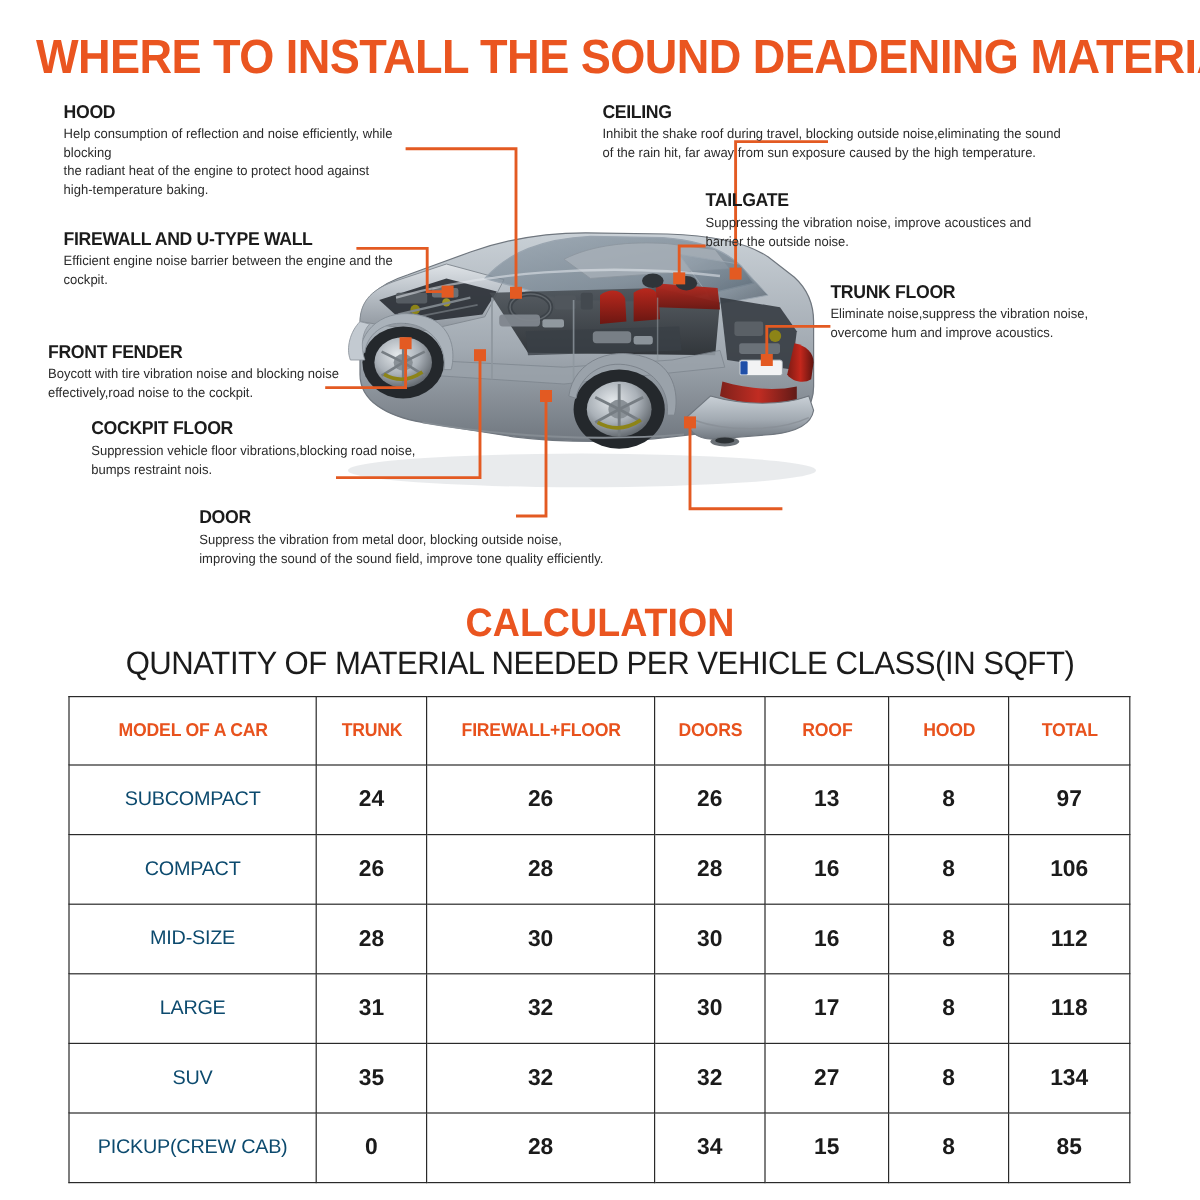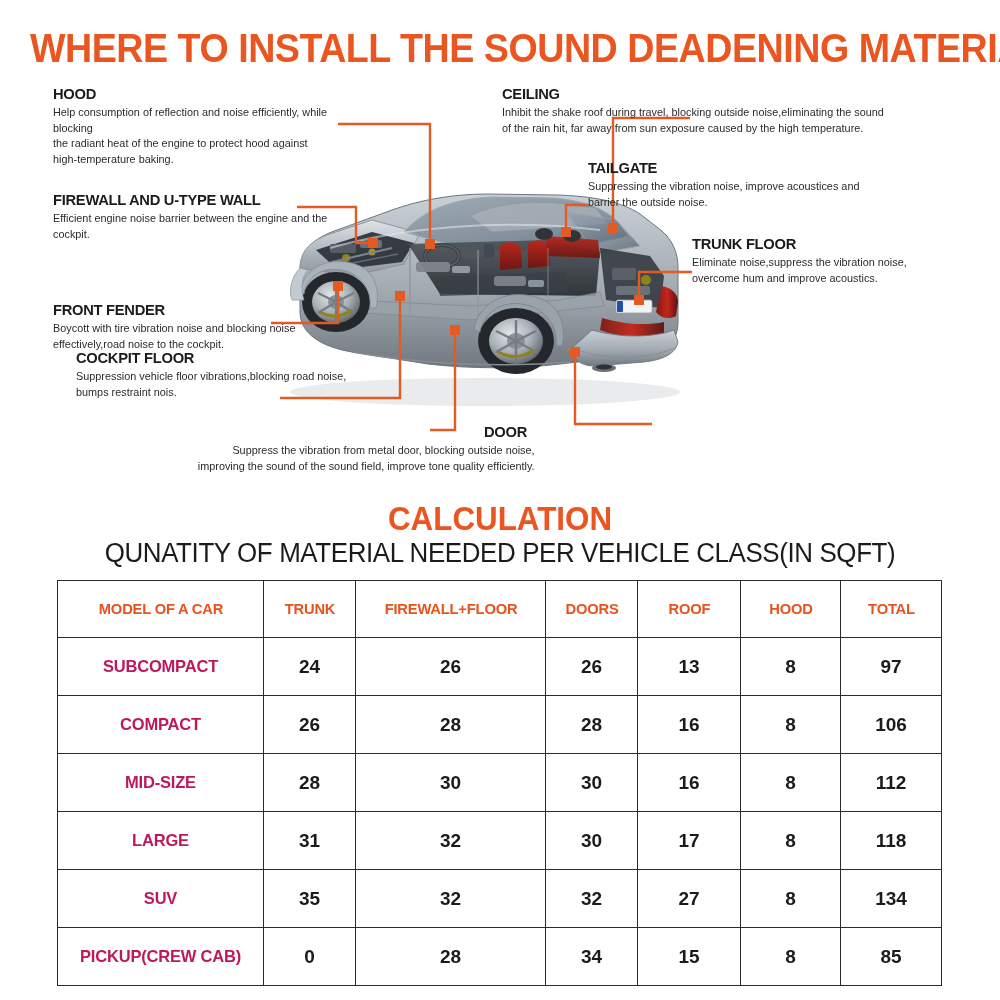--- a/index.html
+++ b/index.html
@@ -84,22 +84,22 @@
     letter-spacing:-0.2px;
     transform:scaleX(0.95);
   }
   .calc-table tbody td{
     height:57px;
     font-size:19px;
     color:#1b1b1b;
     font-weight:bold;
   }
   .calc-table tbody td.model{
-    color:#be185d;
-    font-weight:bold;
+    color:#0c4a6e;
+    font-weight:normal;
     font-size:16.5px;
     letter-spacing:-0.2px;
   }
   .col-model{width:206px;}
   .col-trunk{width:92px;}
   .col-fw{width:190px;}
   .col-doors{width:92px;}
   .col-roof{width:103px;}
   .col-hood{width:100px;}
   .col-total{width:101px;}
@@ -332,33 +332,33 @@
     <div class="c-body">Help consumption of reflection and noise efficiently, while blocking
 the radiant heat of the engine to protect hood against
 high-temperature baking.</div>
   </div>
 
   <div class="callout" style="left:53px;top:192px;width:300px;">
     <div class="c-title">FIREWALL AND U-TYPE WALL</div>
     <div class="c-body">Efficient engine noise barrier between the engine and the cockpit.</div>
   </div>
 
-  <div class="callout" style="left:53px;top:286px;width:280px;margin-top:16px;">
+  <div class="callout" style="left:40px;top:286px;width:280px;">
     <div class="c-title">FRONT FENDER</div>
     <div class="c-body">Boycott with tire vibration noise and blocking noise
 effectively,road noise to the cockpit.</div>
   </div>
 
   <div class="callout" style="left:76px;top:350px;width:290px;">
     <div class="c-title">COCKPIT FLOOR</div>
     <div class="c-body">Suppression vehicle floor vibrations,blocking road noise,
 bumps restraint nois.</div>
   </div>
 
-  <div class="callout" style="left:166px;top:424px;width:380px;text-align:right;">
+  <div class="callout" style="left:166px;top:424px;width:380px;">
     <div class="c-title">DOOR</div>
     <div class="c-body">Suppress the vibration from metal door, blocking outside noise,
 improving the sound of the sound field, improve tone quality efficiently.</div>
   </div>
 
   <div class="callout" style="left:588px;top:160px;width:330px;">
     <div class="c-title">TAILGATE</div>
     <div class="c-body">Suppressing the vibration noise, improve acoustices and
 barrier the outside noise.</div>
   </div>

